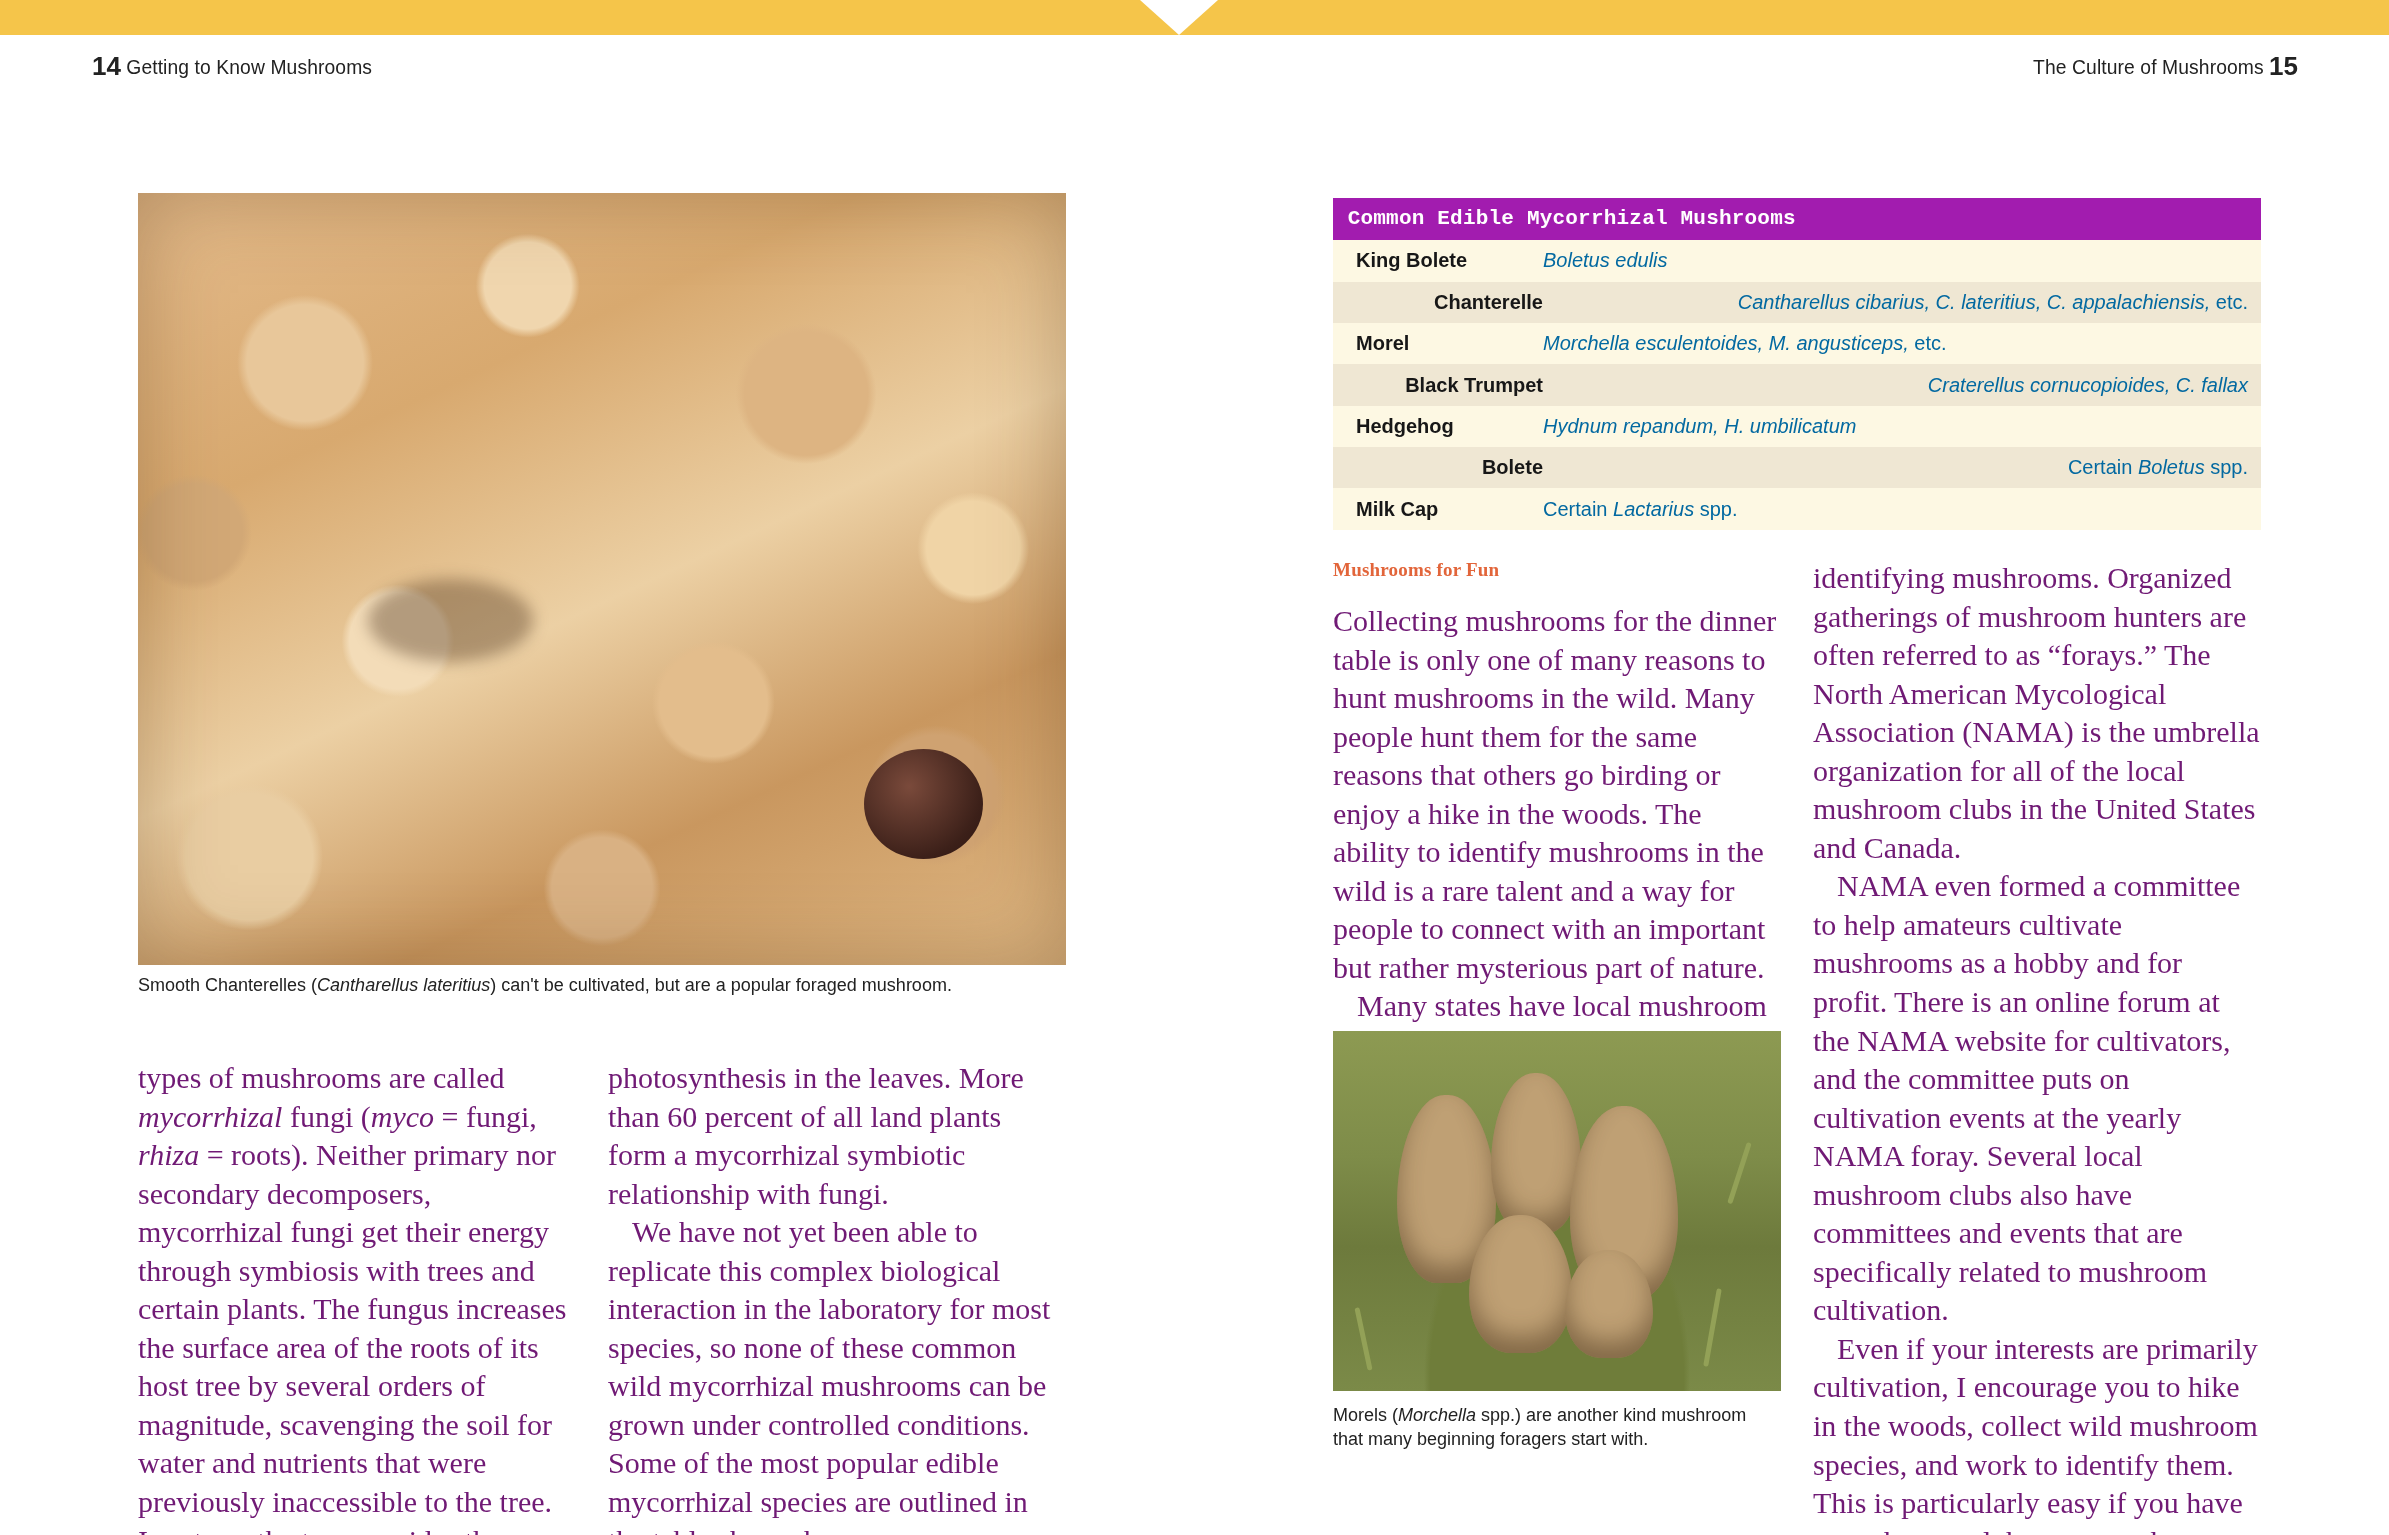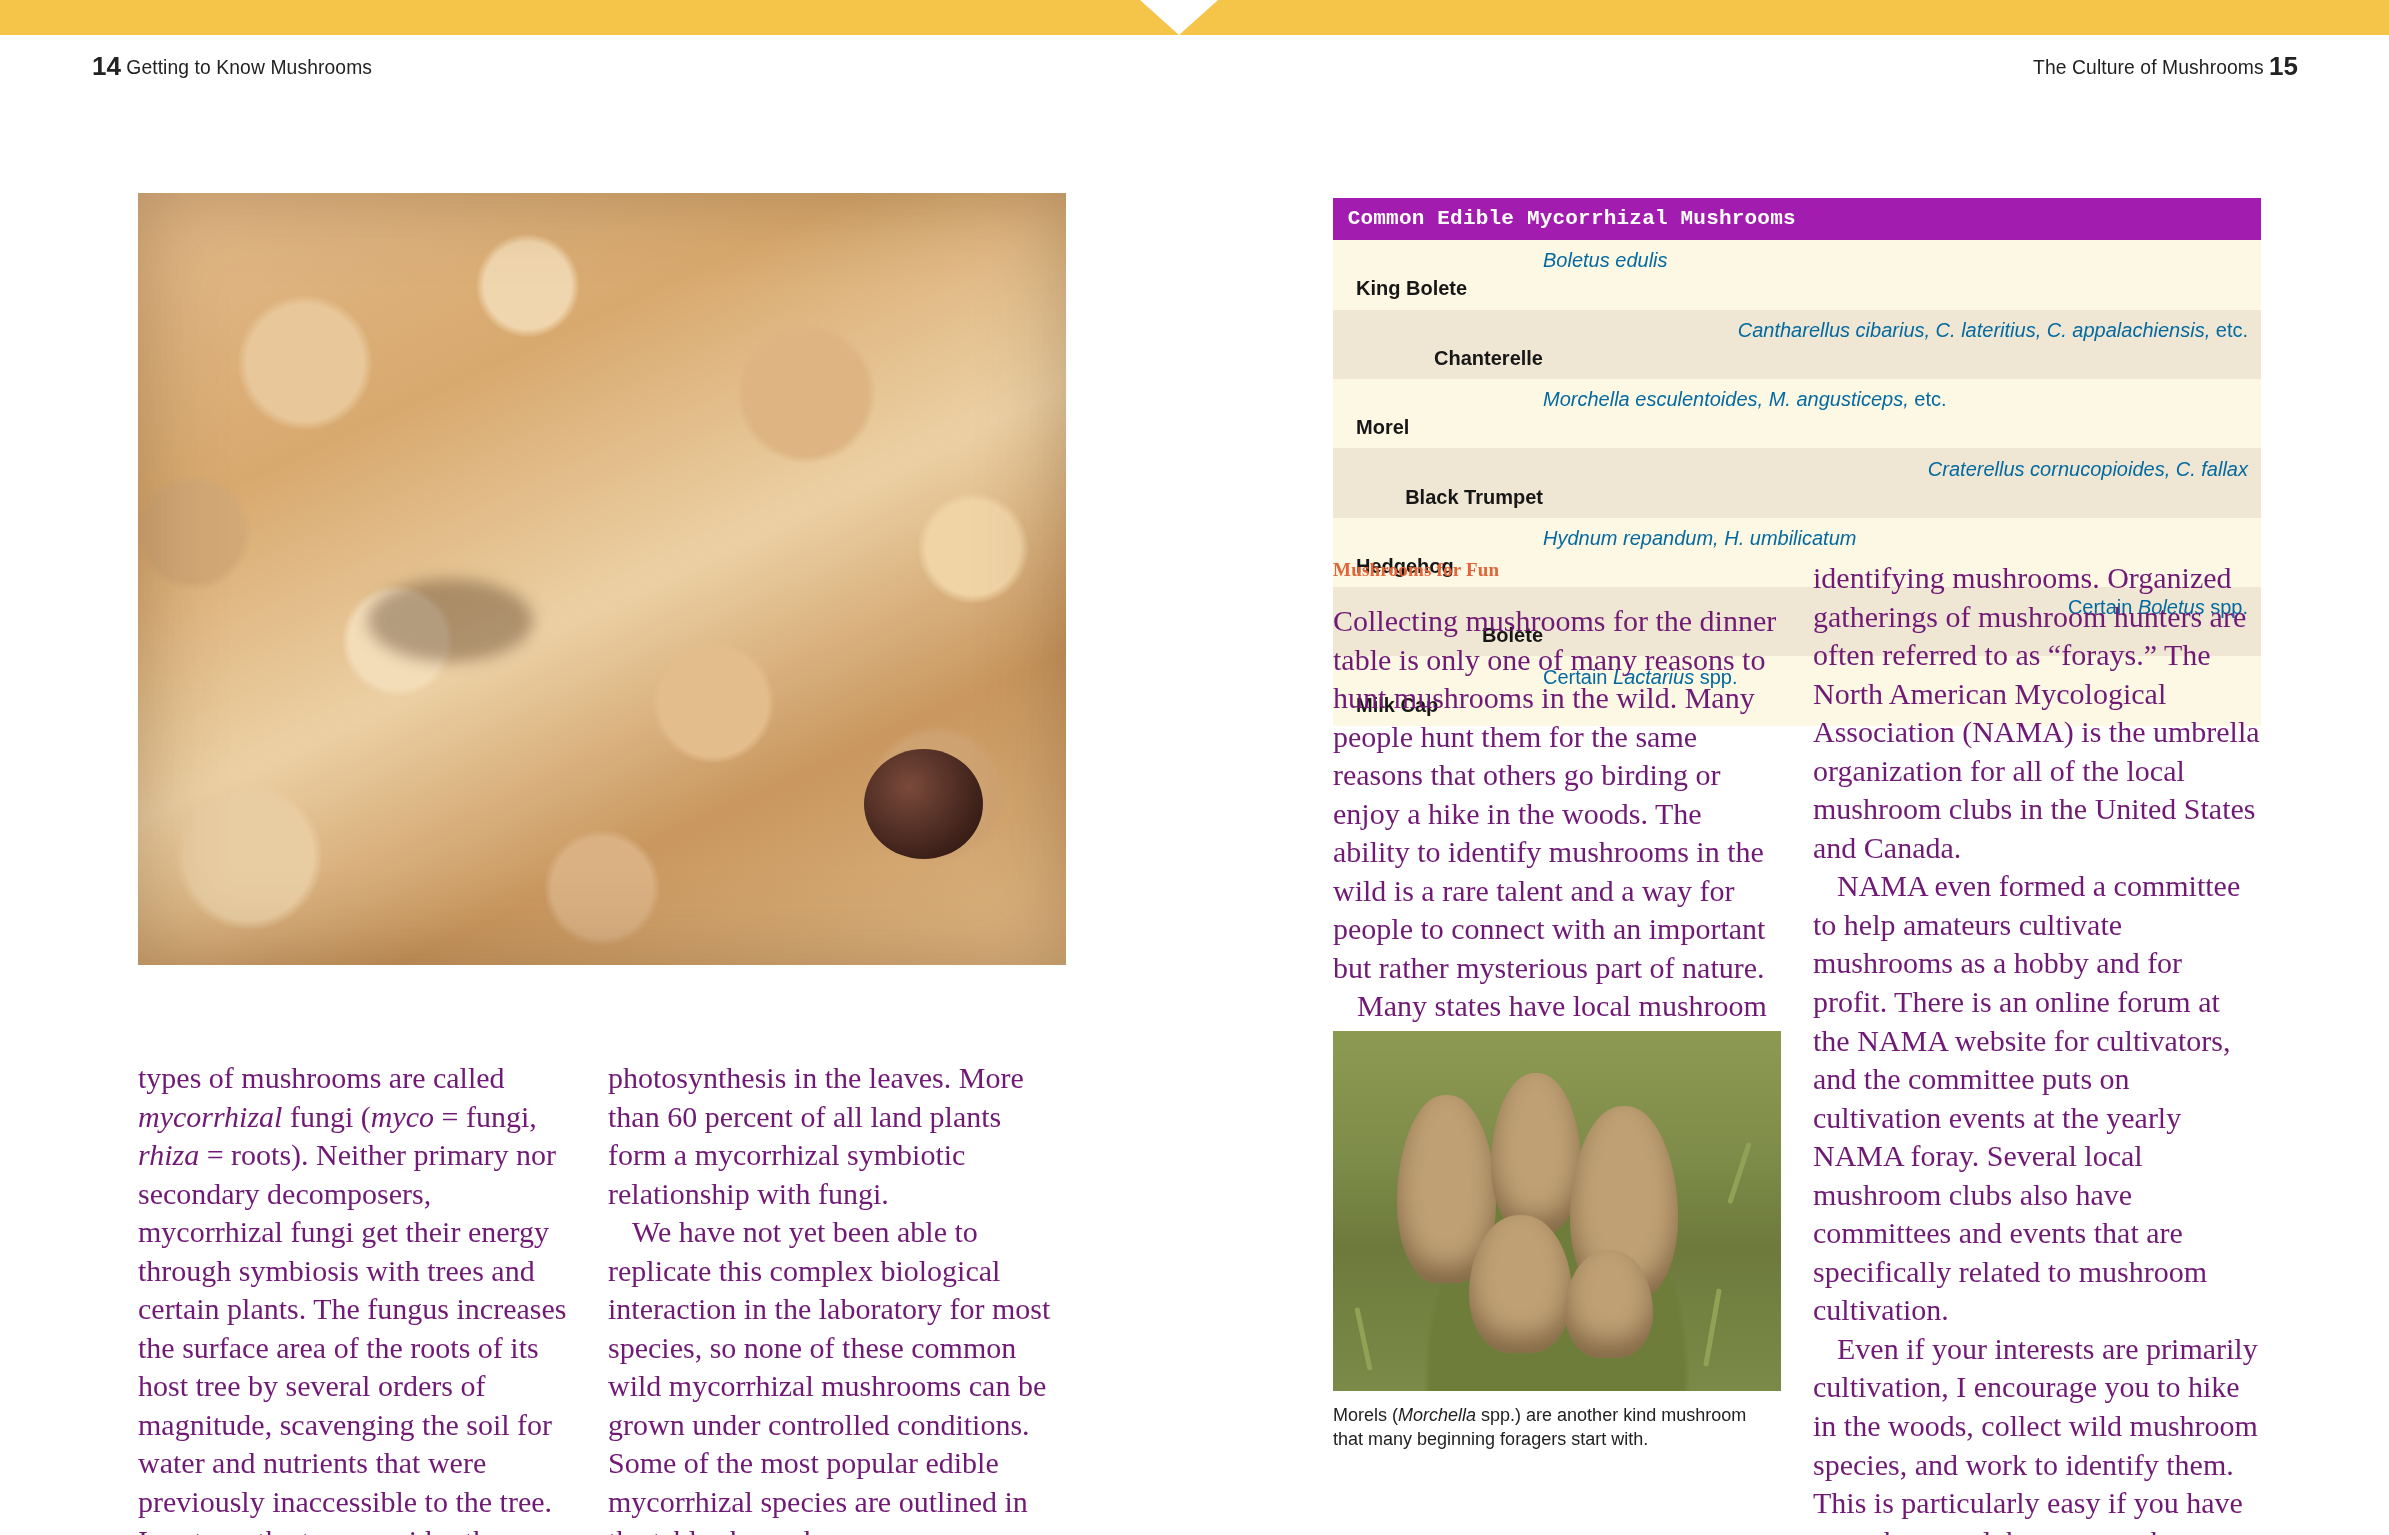--- a/index.html
+++ b/index.html
@@ -160,21 +160,20 @@
   .tbl-row.even { background: #efe7d3; text-align: right; }
   .tbl-name {
     width: 210px;
     flex: 0 0 210px;
     font-family: "Liberation Sans", sans-serif;
     font-weight: bold;
     font-size: 20px;
     padding: 9.2px 0 9.2px 23px;
     box-sizing: border-box;
     color: #171717;
-    margin-top: 28px;
   }
   .tbl-val {
     flex: 1;
     padding: 9.2px 13px 9.2px 0;
     font-family: "Liberation Sans", sans-serif;
     font-size: 20px;
     color: #0369a1;
   }
   .tbl-val i { font-style: italic; }
 
@@ -241,20 +240,23 @@
   <div class="folio folio-left">
     <span class="folio-num">14</span>
     <span class="folio-text">Getting to Know Mushrooms</span>
   </div>
 
   <div class="photo-main">
     <div class="shadow-blot"></div>
     <div class="dark-cap"></div>
   </div>
 
+  <div class="caption cap-left">
+    <span>Smooth Chanterelles (</span><em>Cantharellus lateritius</em><span>) can't be cultivated, but are a popular foraged mushroom.</span>
+  </div>
 
   <div class="col left-col-1">
     <p><span>types of mushrooms are called </span><i>mycorrhizal</i><span> fungi (</span><i>myco</i><span> = fungi, </span><i>rhiza</i><span> = roots). Neither primary nor secondary decomposers, mycorrhizal fungi get their energy through symbiosis with trees and certain plants. The fungus increases the surface area of the roots of its host tree by several orders of magnitude, scavenging the soil for water and nutrients that were previously inaccessible to the tree. In return, the tree provides the fungus with carbon in the form of sugars generated through</span></p>
   </div>
 
   <div class="col left-col-2">
     <p>photosynthesis in the leaves. More than 60 percent of all land plants form a mycorrhizal symbiotic relationship with fungi.</p>
     <p>We have not yet been able to replicate this complex biological interaction in the laboratory for most species, so none of these common wild mycorrhizal mushrooms can be grown under controlled conditions. Some of the most popular edible mycorrhizal species are outlined in the table shown here.</p>
   </div>
 </div>

